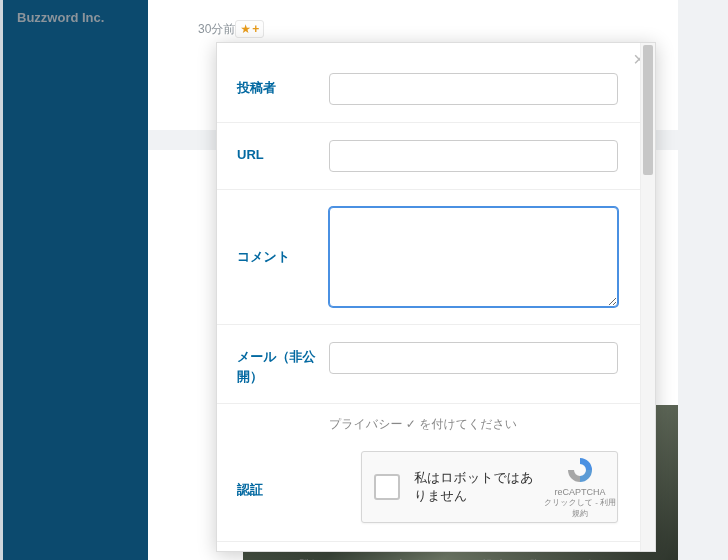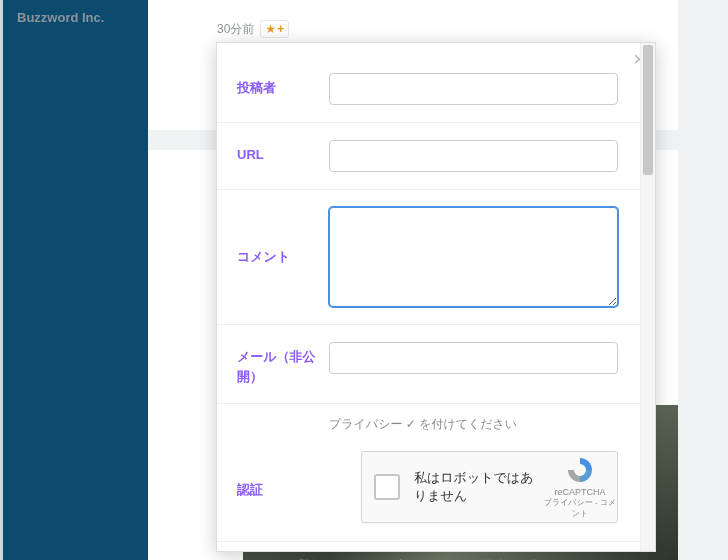--- a/index.html
+++ b/index.html
@@ -32,24 +32,23 @@
     background: #f0f2f4;
   }
   .card-a {
     position: absolute;
     left: 0; top: 0; right: 50px;
     height: 130px;
     background: #fff;
   }
   .timestamp-row {
     position: absolute;
-    left: 69px; top: 20px;
-    display: flex;
-    align-items: center;
-    gap: 6px;
+    left: 50px; top: 20px;
+    display: flex;
+    align-items: center;
   }
   .timestamp { color: #8c949b; font-size: 12px; }
   .star-badge {
     display: inline-flex;
     align-items: center;
     border: 1px solid #e6e6e6;
     border-radius: 3px;
     padding: 1px 4px;
     background: #fdfdfd;
     font-size: 12px;
@@ -113,21 +112,21 @@
     padding: 17px 22px 17px 20px;
     border-bottom: 1px solid #eee;
     margin-right: 15px;
   }
   .form-row.first { padding-top: 30px; }
   .form-label {
     width: 92px;
     flex-shrink: 0;
     font-size: 13px;
     font-weight: bold;
-    color: #8b5cf6;
+    color: #0369a1;
     padding-top: 5px;
     line-height: 1.5;
   }
   .form-input {
     flex: 1;
     height: 32px;
     border: 1px solid #ccc;
     border-radius: 4px;
     padding: 4px 8px;
     font-size: 13px;
@@ -257,21 +256,21 @@
       <div class="recaptcha-text">私はロボットではありません</div>
       <div class="recaptcha-right">
         <div class="recaptcha-logo">
           <svg viewBox="0 0 40 40">
               <path d="M20 4 A16 16 0 0 1 36 20 L28 20 A8 8 0 0 0 20 12 Z" fill="#4a90e2"></path>
               <path d="M36 20 A16 16 0 0 1 20 36 L20 28 A8 8 0 0 0 28 20 Z" fill="#5b9bd5"></path>
               <path d="M20 36 A16 16 0 0 1 4 20 L12 20 A8 8 0 0 0 20 28 Z" fill="#a7a7a7"></path>
             </svg>
         </div>
         <div>reCAPTCHA</div>
-        <div class="recaptcha-links">プライバシー - コメント</div>
+        <div class="recaptcha-links">クリックして - 利用規約</div>
       </div>
     </div>
   </div>
 
   <div class="footer-note">※はてなに登録されていない方がコメントを投稿する際には、ゲ</div>
 
   <div class="modal-scroll">
     <div class="modal-scroll-thumb"></div>
   </div>
 </div>

